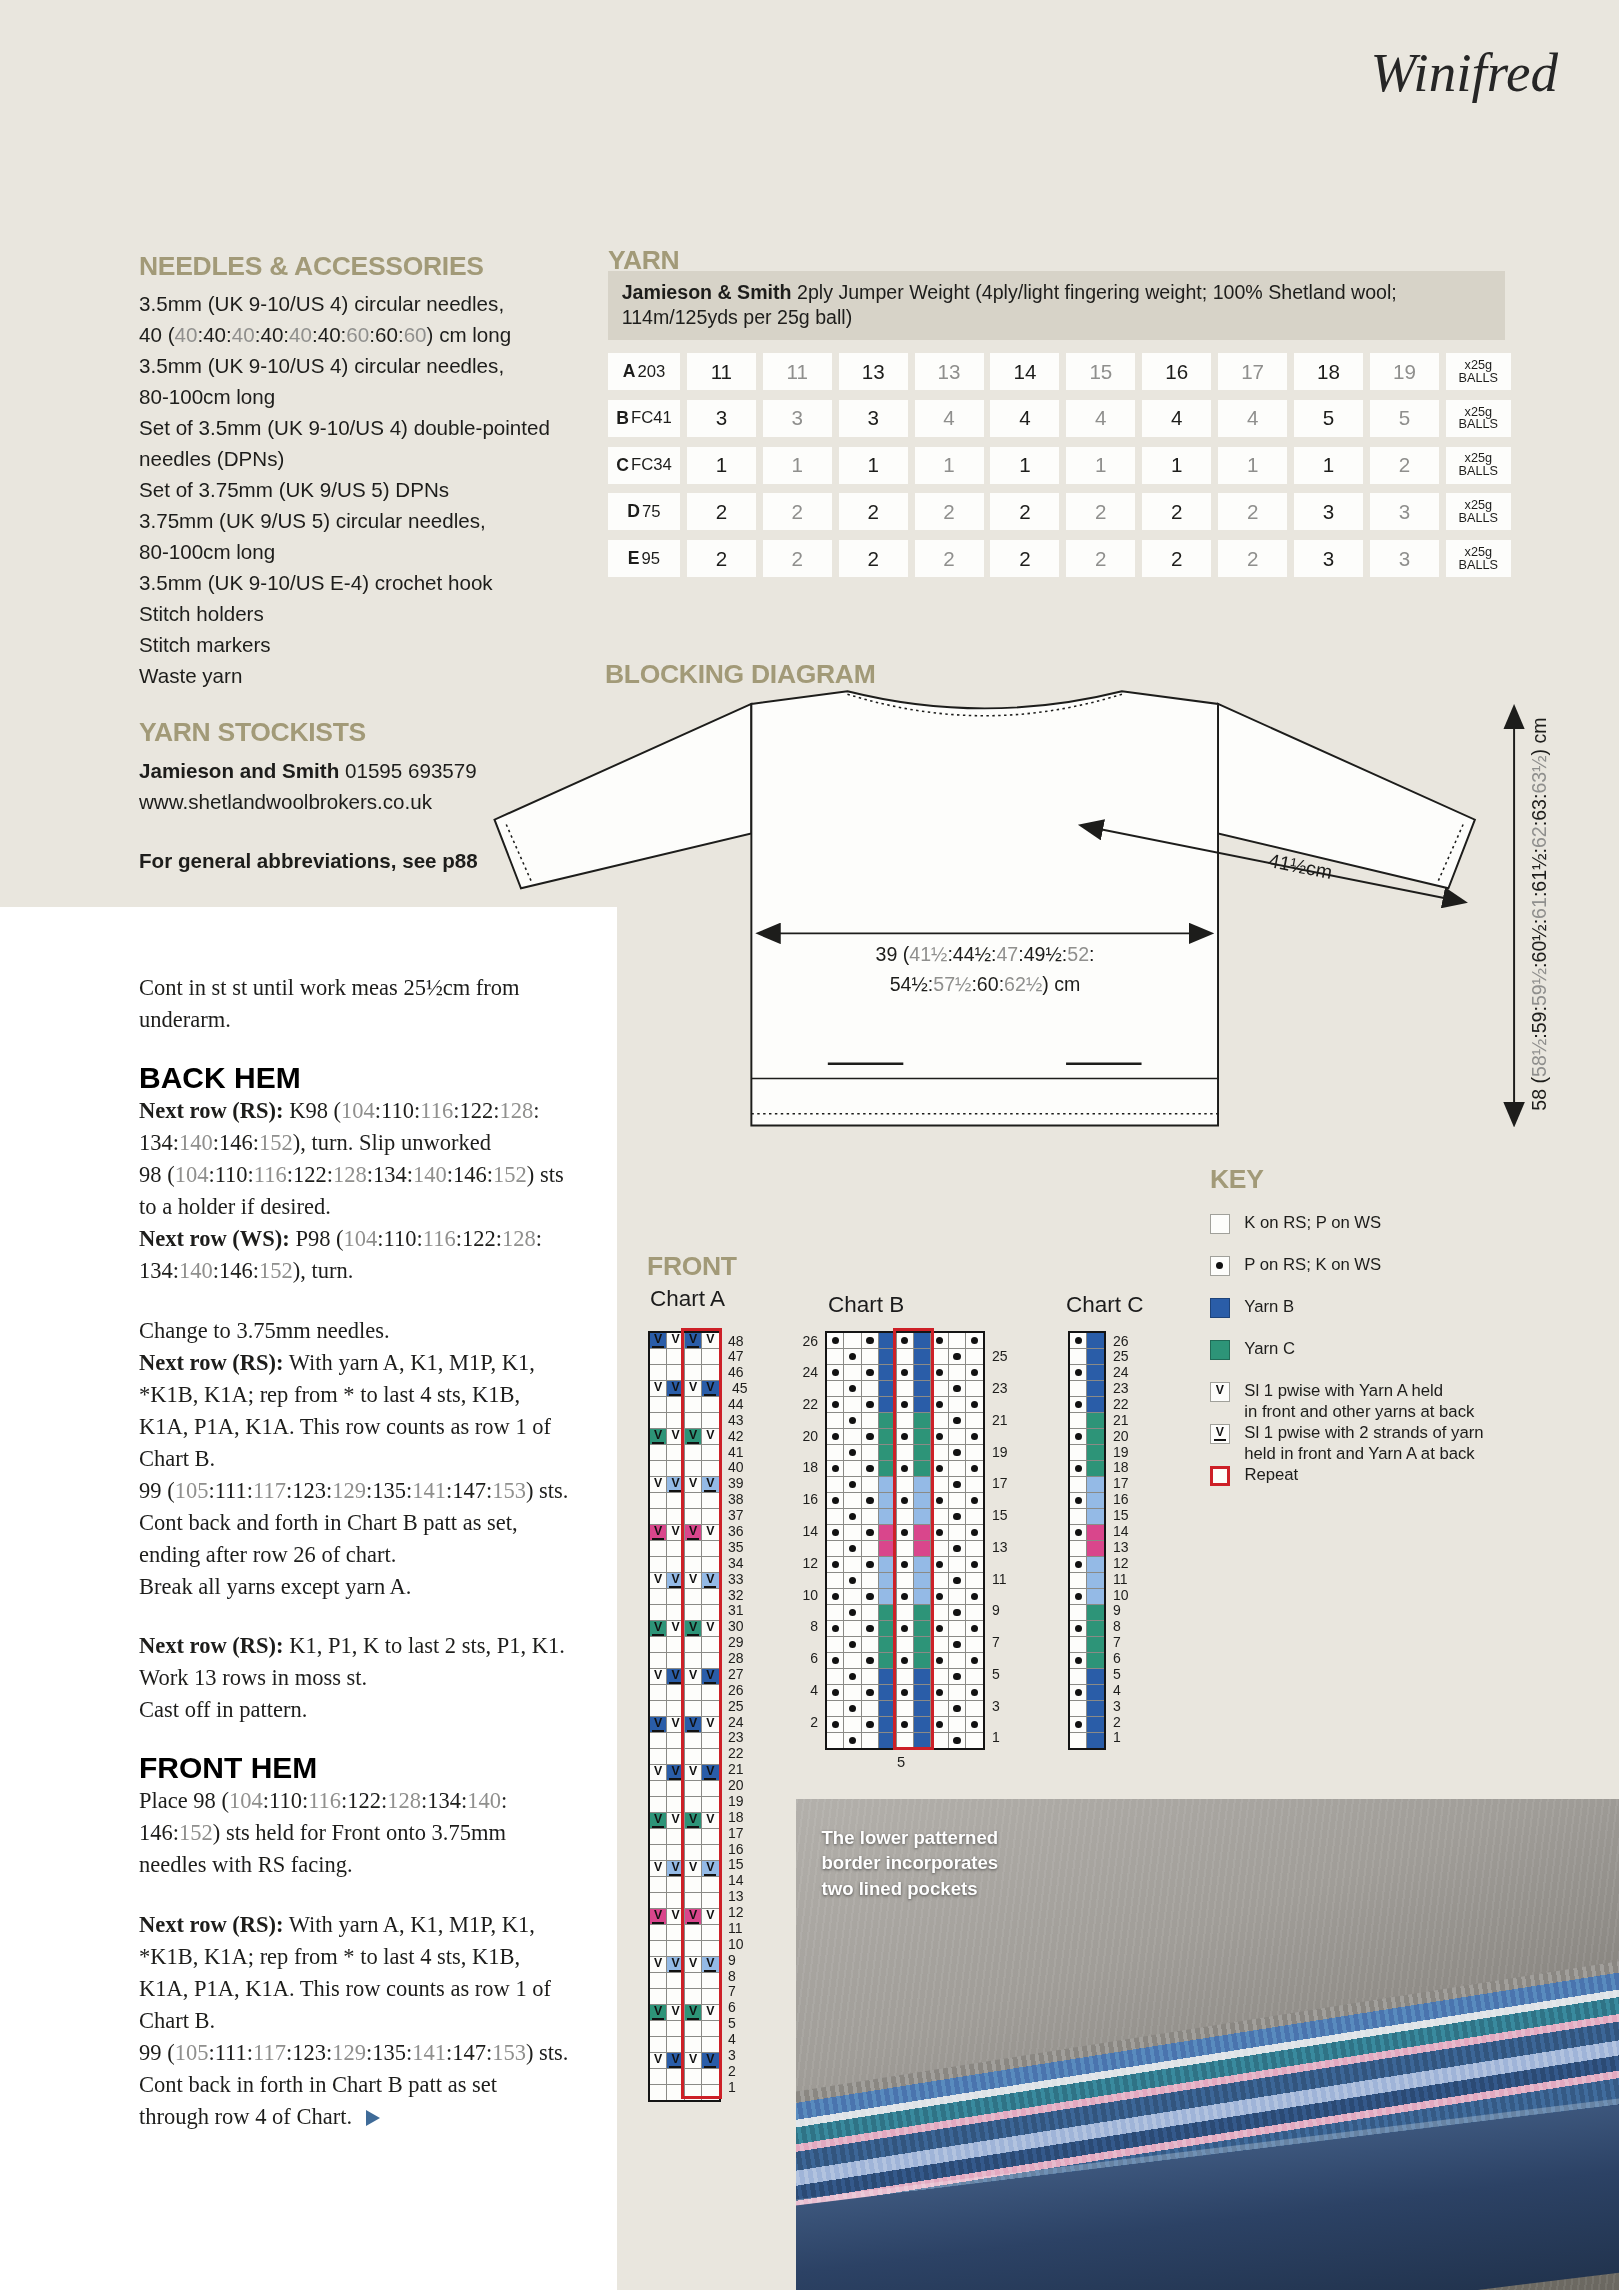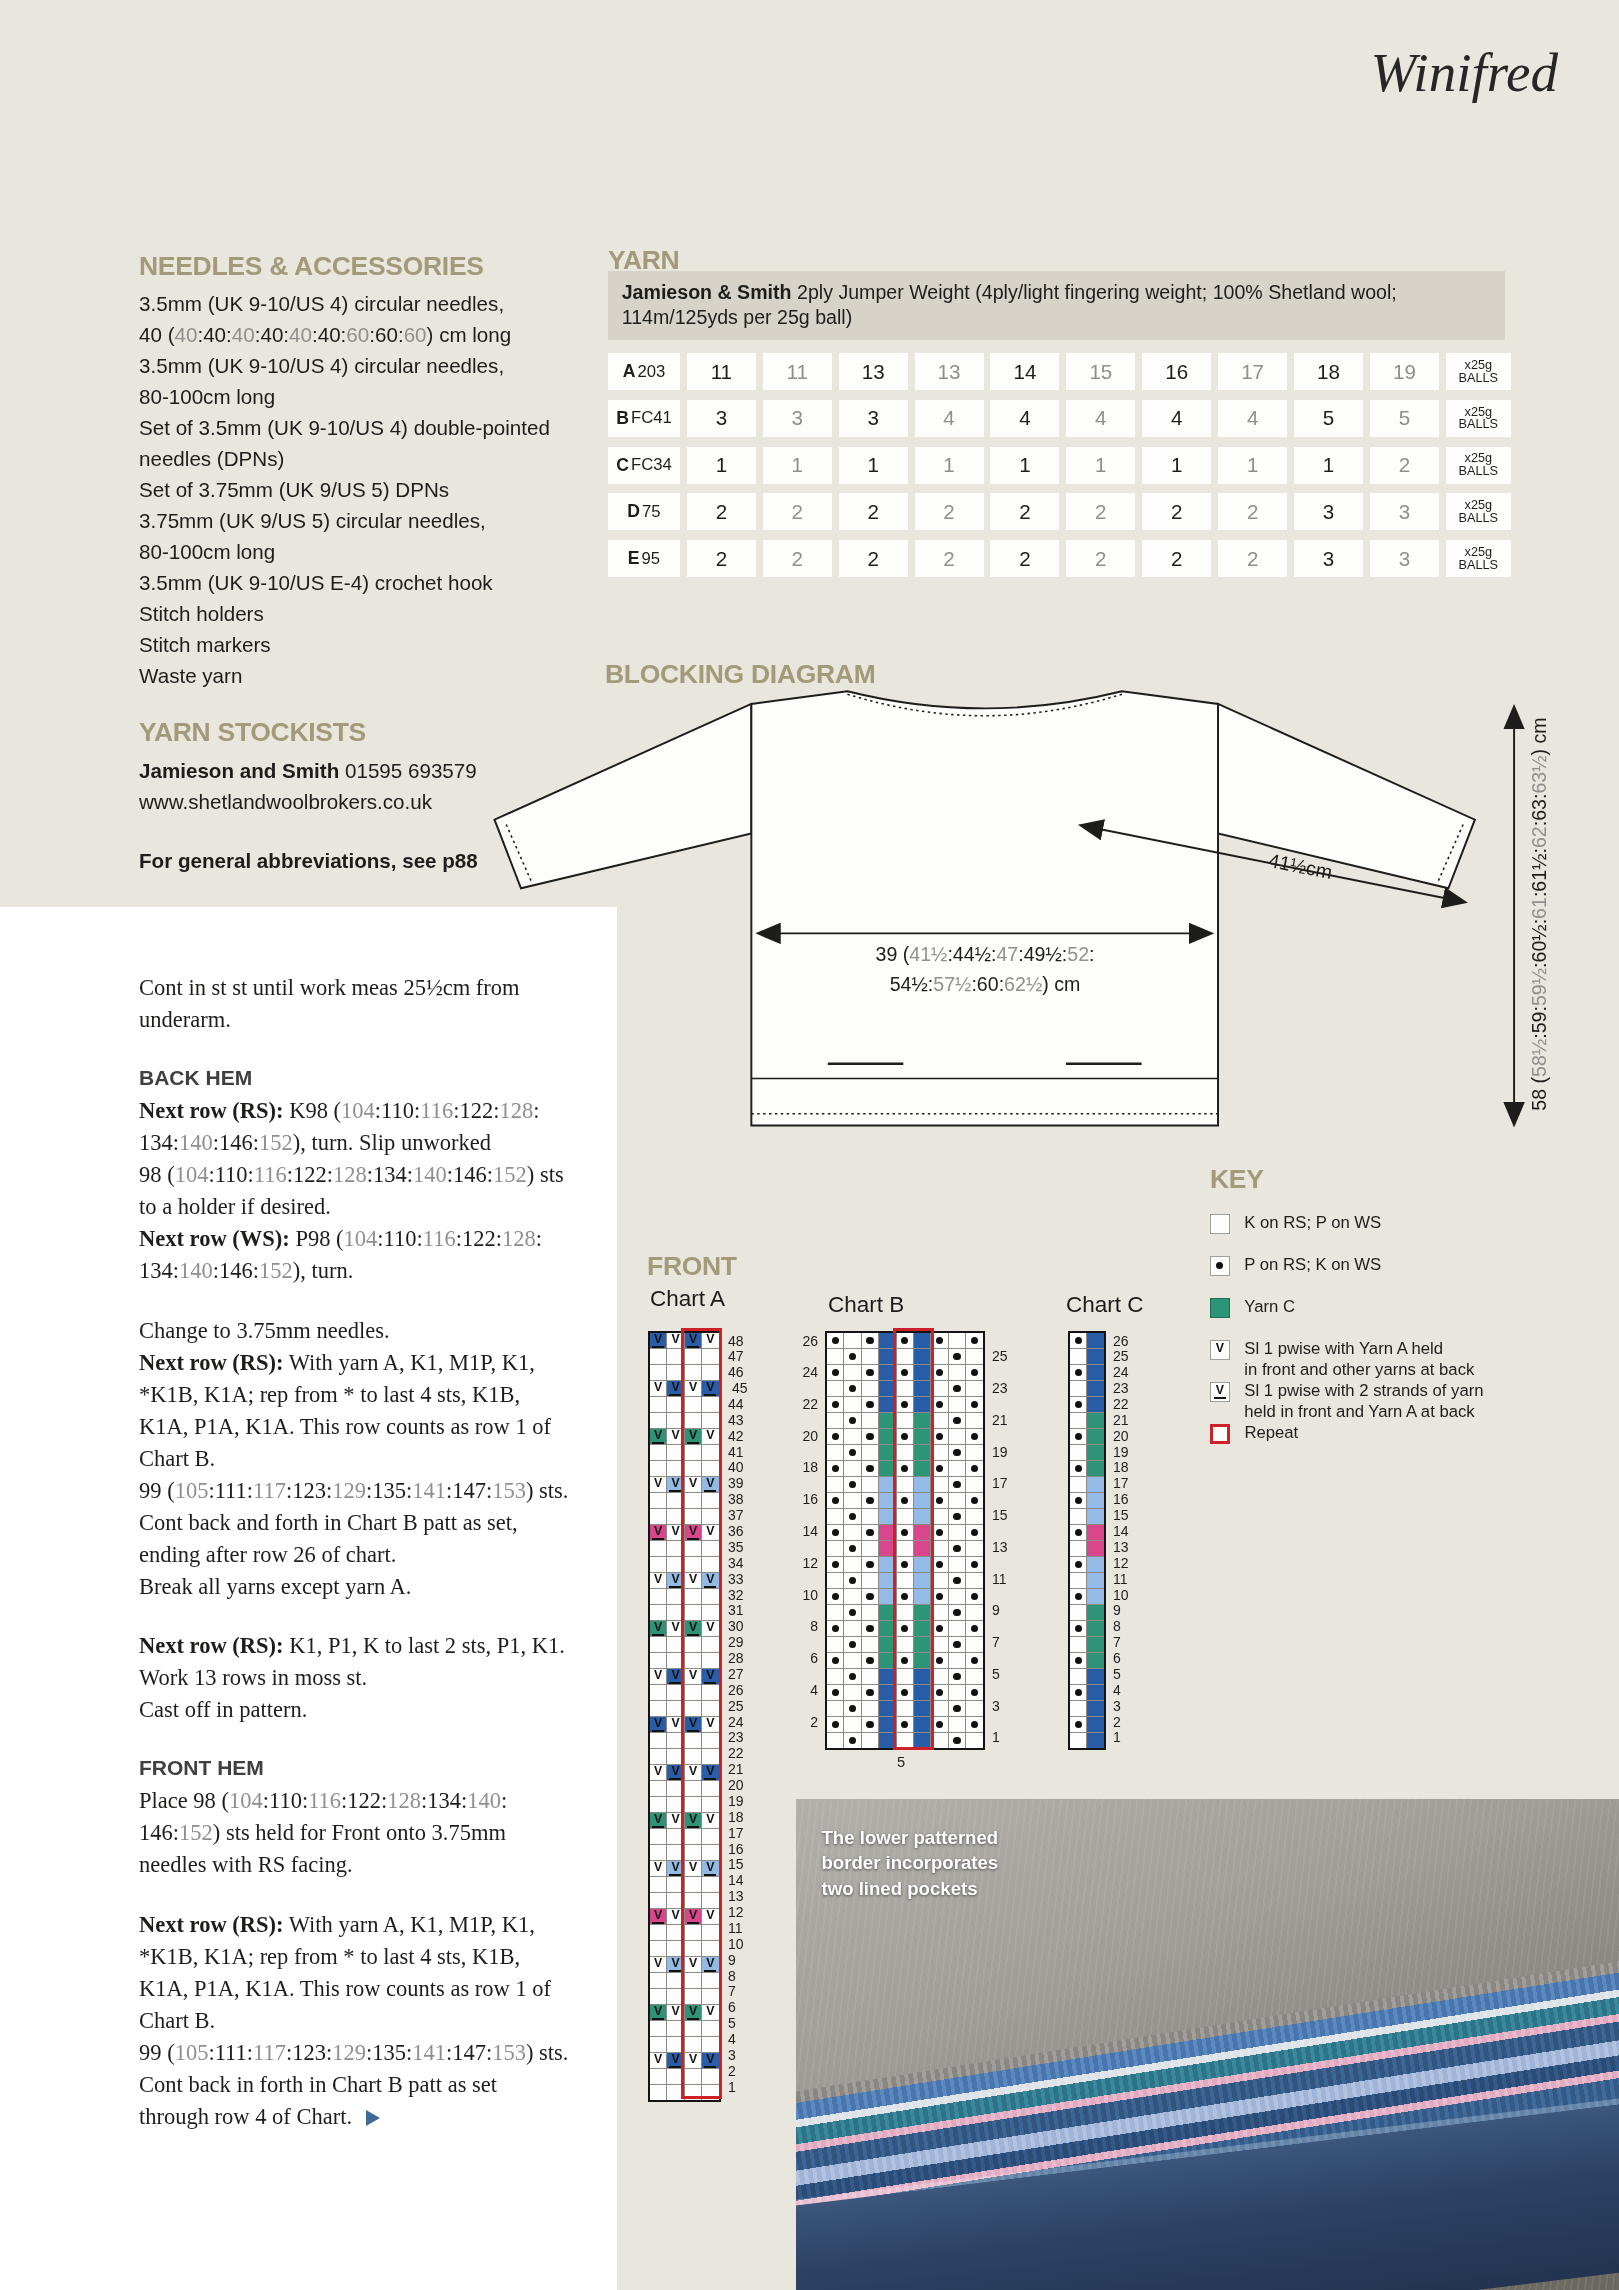--- a/index.html
+++ b/index.html
@@ -48,21 +48,21 @@
   .yt-label{font-size:16.7px;gap:2px;}
   .yt-label b{font-size:17.6px;}
   .yt-unit{font-size:12.7px;line-height:12.7px;text-align:center;flex-direction:column;}
   
   .pattern{left:139px;top:972px;width:412px;}
   .pattern .pp{
     font-family:"Liberation Serif",serif;font-size:22.5px;line-height:32px;
     margin:0 0 27.4px 0;white-space:nowrap;color:#1d1d1b;
   }
   .pattern .ph{
-    font-size:21px;font-weight:bold;color:#404040;
+    font-size:30px;font-weight:bold;color:#000000;
     margin:0 0 2.9px 0;line-height:29px;
   }
   .tri{
     display:inline-block;width:0;height:0;margin-left:13.7px;
     border-left:14.7px solid #3f6b98;
     border-top:8.8px solid transparent;border-bottom:8.8px solid transparent;
     vertical-align:-2px;
   }
   
   .chart-label{font-size:22.5px;color:#1b1b1b;}
@@ -1202,20 +1202,24 @@
       <div class="ki"></div>
       <div class="lbl">K on RS; P on WS</div>
     </div>
     <div class="key-item">
       <div class="ki">
         <div class="dot"></div>
       </div>
       <div class="lbl">P on RS; K on WS</div>
     </div>
     <div class="key-item">
+      <div class="ki fill" style="background: rgb(42, 93, 168);"></div>
+      <div class="lbl">Yarn B</div>
+    </div>
+    <div class="key-item">
       <div class="ki fill" style="background: rgb(45, 148, 120);"></div>
       <div class="lbl">Yarn C</div>
     </div>
     <div class="key-item">
       <div class="ki">
         <div class="sym">V</div>
       </div>
       <div class="lbl">Sl 1 pwise with Yarn A held<br>in front and other yarns at back</div>
     </div>
     <div class="key-item">

